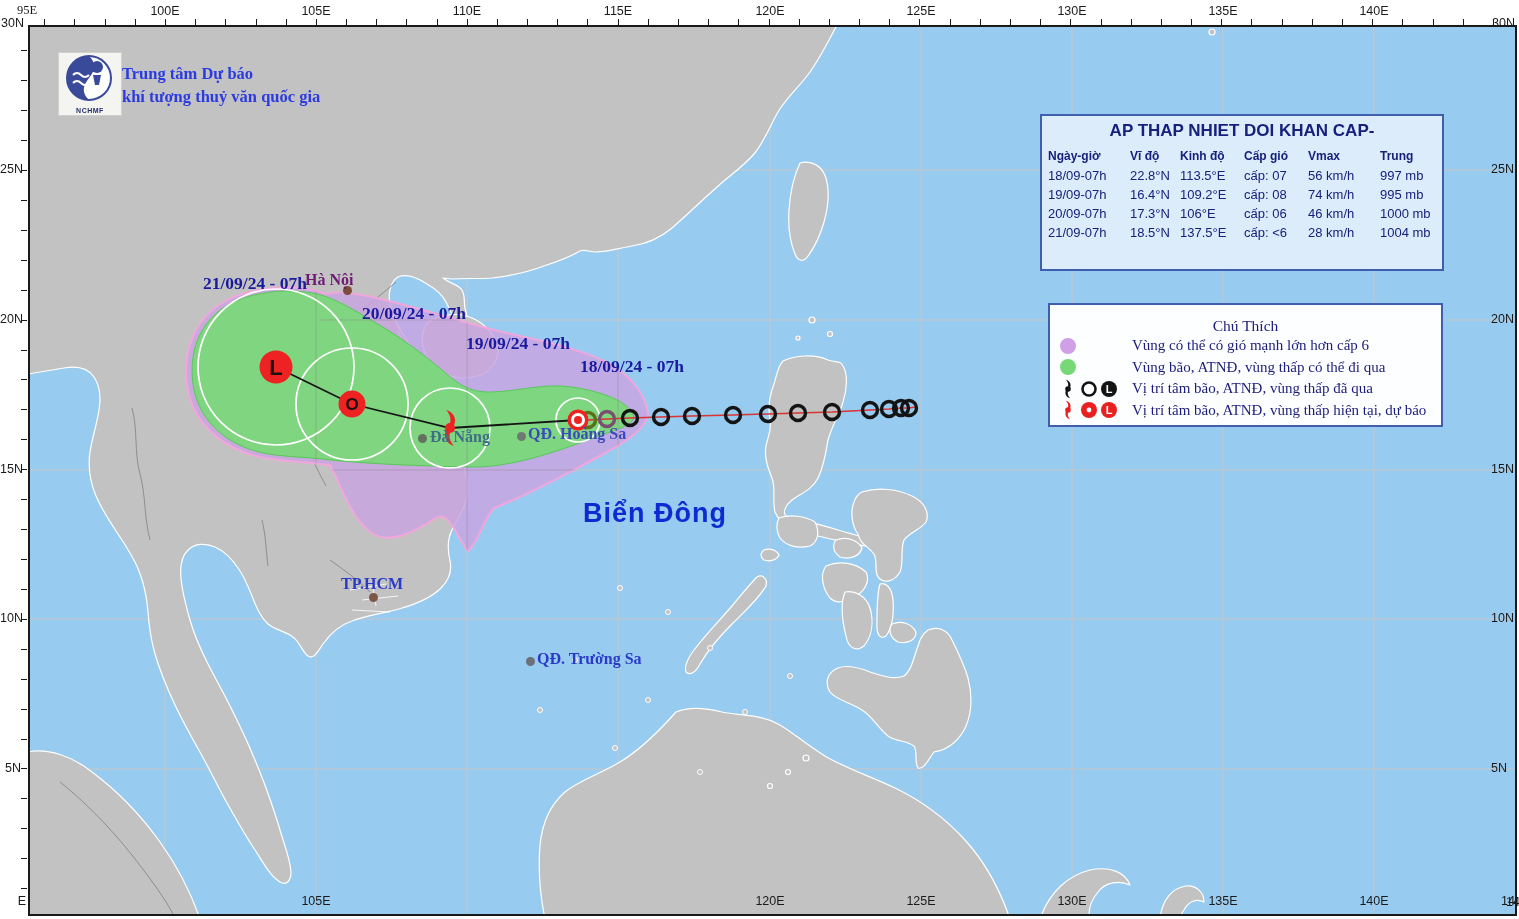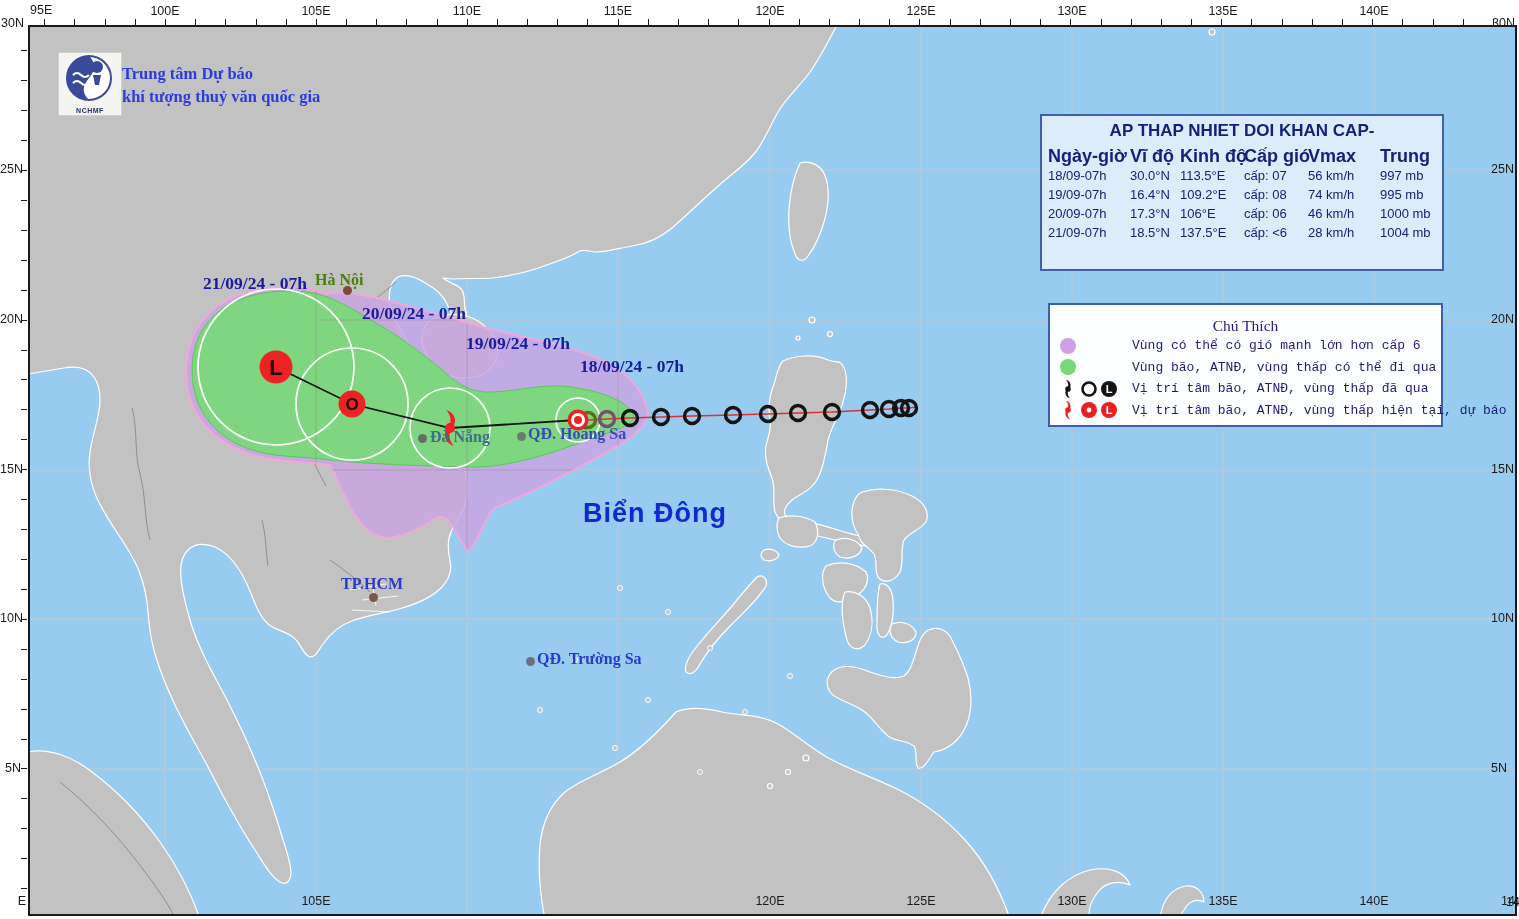--- a/index.html
+++ b/index.html
@@ -24,28 +24,28 @@
   #logo{position:absolute;left:58px;top:52px;width:62px;height:62px;background:#f4f4f0;z-index:6;
         border:1px solid #d0d0cc;}
   #logo .cap{position:absolute;left:0;bottom:1px;width:100%;text-align:center;font-size:7px;
              color:#23306e;font-weight:bold;letter-spacing:.5px;}
   #info-box{position:absolute;left:1040px;top:114px;width:404px;height:157px;background:#dcecfb;
             border:2px solid #3f5fae;box-sizing:border-box;z-index:7;color:#17217c;padding-top:5px;}
   #info-title{text-align:center;font-weight:bold;font-size:17px;white-space:nowrap;}
   #info-issued{text-align:center;font-size:15px;margin-top:3px;white-space:nowrap;}
   #fcst-table{display:grid;grid-template-columns:82px 50px 64px 64px 72px 60px;
               margin:6px 0 0 6px;font-size:13px;line-height:19px;white-space:nowrap;}
-  #fcst-table .hd{font-weight:bold;font-size:18px;}
+  #fcst-table .hd{font-weight:bold;font-size:12px;}
   #legend-box{position:absolute;left:1048px;top:303px;width:395px;height:124px;background:#fdfeff;
               border:2px solid #3f5fae;box-sizing:border-box;z-index:7;color:#1c1c7a;
               font-family:"Liberation Serif",serif;}
   #legend-title{text-align:center;font-size:15.5px;margin-top:12px;}
   .lg-row{display:flex;align-items:center;height:21.5px;}
   .lg-icons{width:74px;padding-left:8px;display:flex;align-items:center;gap:1px;flex:none;}
-  .lg-text{font-size:13px;white-space:nowrap;font-family:Liberation Mono, monospace;}
+  .lg-text{font-size:15px;white-space:nowrap;}
 </style>
 </head>
 <body>
 
 <div id="stage">
 
   <svg id="map-svg" viewBox="28 25 1489 891">
     <defs>
       <clipPath id="cone-clip">
         <path d="M648 414 C646 398 634 376 606 362 C576 347 536 340 498 331 C458 321 414 306 372 297
@@ -274,21 +274,21 @@
   <div id="info-box">
     <div id="info-title">AP THAP NHIET DOI KHAN CAP-</div>
     <div id="fcst-table">
         <div class="hd">Ngày-giờ</div>
         <div class="hd">Vĩ độ</div>
         <div class="hd">Kinh độ</div>
         <div class="hd">Cấp gió</div>
         <div class="hd">Vmax</div>
         <div class="hd">Trung</div>
         <div>18/09-07h</div>
-        <div>30.0°N</div>
+        <div>22.8°N</div>
         <div>113.5°E</div>
         <div>cấp: 07</div>
         <div>56 km/h</div>
         <div>997 mb</div>
         <div>19/09-07h</div>
         <div>16.4°N</div>
         <div>109.2°E</div>
         <div>cấp: 08</div>
         <div>74 km/h</div>
         <div>995 mb</div>
@@ -377,21 +377,21 @@
       <div class="ax" style="left: 0px; top: 162px; width: 21px; text-align: right;">25N</div>
       <div class="ax" style="left: 0px; top: 312px; width: 21px; text-align: right;">20N</div>
       <div class="ax" style="left: 0px; top: 462px; width: 21px; text-align: right;">15N</div>
       <div class="ax" style="left: 0px; top: 611px; width: 21px; text-align: right;">10N</div>
       <div class="ax" style="left: 0px; top: 761px; width: 21px; text-align: right;">5N</div>
       <div class="axl" style="left: 1491px; top: 162px;">25N</div>
       <div class="axl" style="left: 1491px; top: 312px;">20N</div>
       <div class="axl" style="left: 1491px; top: 462px;">15N</div>
       <div class="axl" style="left: 1491px; top: 611px;">10N</div>
       <div class="axl" style="left: 1491px; top: 761px;">5N</div>
-      <div class="axl" style="left: 30px; top: 3px;">95E</div>
+      <div class="axl" style="left: 17px; top: 3px; font-family: Liberation Serif, serif;">95E</div>
       <div class="axl" style="left: 1px; top: 16px;">30N</div>
       <div class="axl" style="left: 1492px; top: 16px;">30N</div>
       <div class="axl" style="left: 1506px; top: 895px;">14</div>
       <div class="tickv" style="left: 44.2px; top: 19px;"></div>
       <div class="tickv" style="left: 74.4px; top: 19px;"></div>
       <div class="tickv" style="left: 104.6px; top: 19px;"></div>
       <div class="tickv" style="left: 134.7px; top: 19px;"></div>
       <div class="tickv" style="left: 164.9px; top: 19px;"></div>
       <div class="tickv" style="left: 195.1px; top: 19px;"></div>
       <div class="tickv" style="left: 225.3px; top: 19px;"></div>
@@ -464,21 +464,21 @@
       <div class="tickh" style="left: 21px; top: 768.4px;"></div>
       <div class="tickh" style="left: 21px; top: 798.3px;"></div>
       <div class="tickh" style="left: 21px; top: 828.2px;"></div>
       <div class="tickh" style="left: 21px; top: 858.1px;"></div>
       <div class="tickh" style="left: 21px; top: 888.1px;"></div>
       <div class="date-label" style="left: 203px; top: 273px;">21/09/24 - 07h</div>
       <div class="date-label" style="left: 362px; top: 303px;">20/09/24 - 07h</div>
       <div class="date-label" style="left: 466px; top: 333px;">19/09/24 - 07h</div>
       <div class="date-label" style="left: 580px; top: 356px;">18/09/24 - 07h</div>
       <div class="city-dot" style="left: 343px; top: 286px; background: rgb(123, 74, 56);"></div>
-      <div class="city-label" style="left: 315px; top: 271px; color: #4d7c0f;">Hà Nội</div>
+      <div class="city-label" style="left: 305px; top: 271px; color: #701a75;">Hà Nội</div>
       <div class="city-dot" style="left: 418px; top: 434px; background: rgb(98, 112, 95);"></div>
       <div class="city-label" style="left: 430px; top: 428px; color: rgb(63, 111, 134);">Đà Nẵng</div>
       <div class="city-dot" style="left: 517px; top: 432px; background: rgb(110, 122, 112);"></div>
       <div class="city-label" style="left: 528px; top: 425px; color: rgb(58, 73, 188);">QĐ. Hoàng Sa</div>
       <div class="city-dot" style="left: 369px; top: 593px; background: rgb(123, 88, 74);"></div>
       <div class="city-label" style="left: 341px; top: 575px; color: rgb(42, 58, 200);">TP.HCM</div>
       <div class="city-dot" style="left: 526px; top: 657px; background: rgb(107, 112, 123);"></div>
       <div class="city-label" style="left: 537px; top: 650px; color: rgb(42, 58, 200);">QĐ. Trường Sa</div>
     </div>
 </div>

